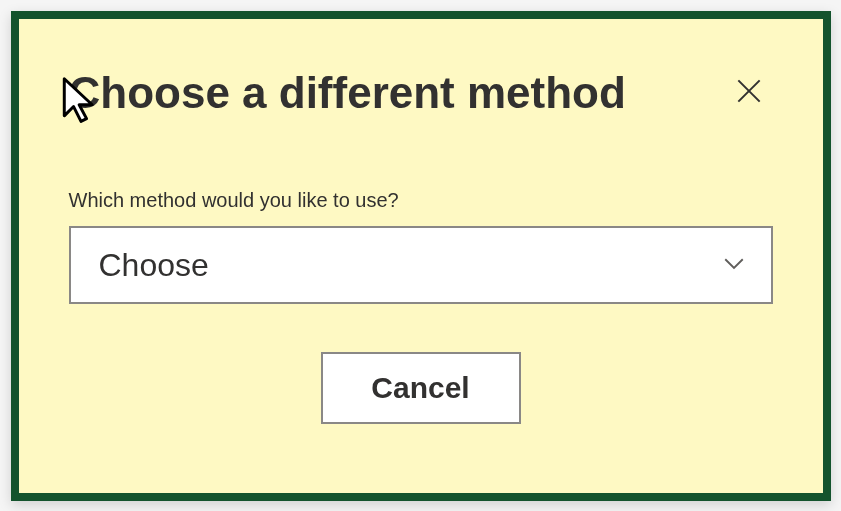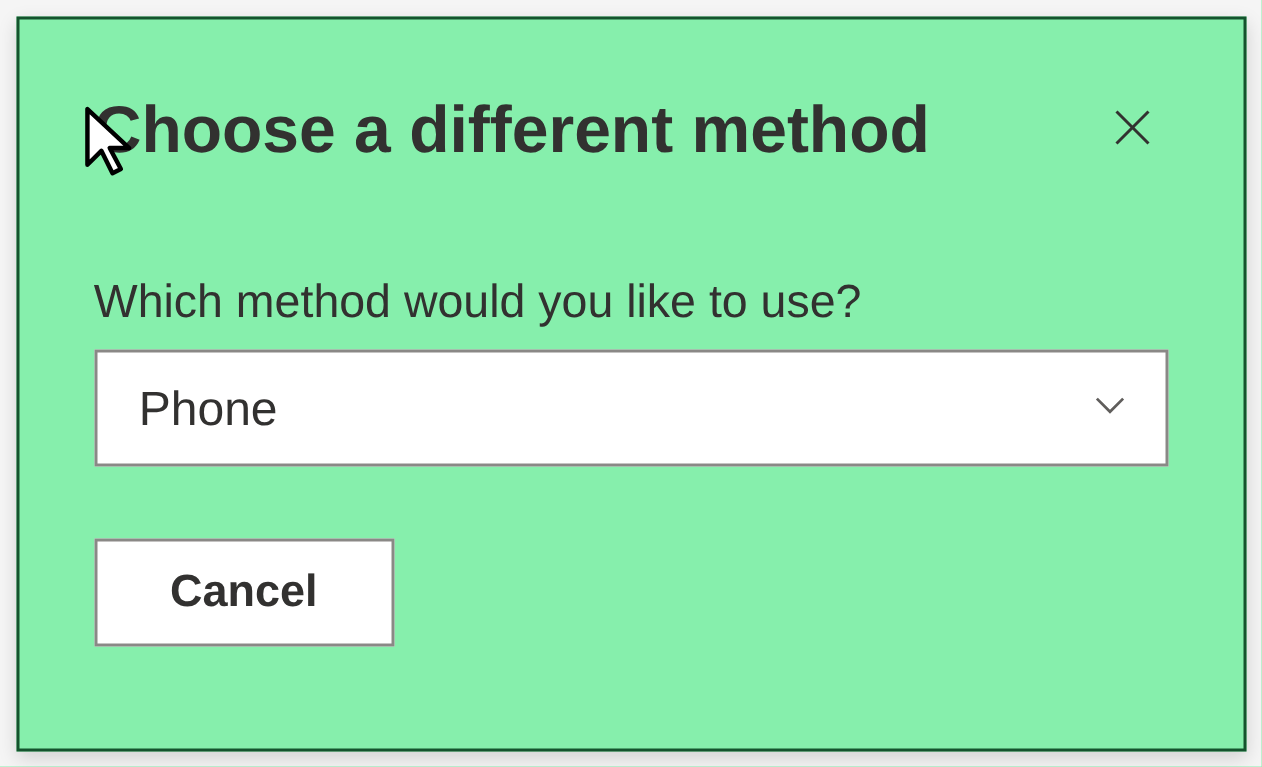--- a/index.html
+++ b/index.html
@@ -12,22 +12,22 @@
       background: #f5f5f5;
       width: 841px;
       height: 511px;
       display: flex;
       align-items: center;
       justify-content: center;
     }
     .dialog {
       width: 820px;
       height: 490px;
-      background: #86efac;
-      border: 2px solid #14532d;
+      background: #fef9c3;
+      border: 8px solid #14532d;
       box-shadow: 0 4px 12px rgba(0,0,0,0.15);
       padding: 48px 50px 50px 50px;
       position: relative;
     }
     .dialog-header {
       display: flex;
       justify-content: space-between;
       align-items: center;
       margin-bottom: 70px;
     }
@@ -45,21 +45,21 @@
       display: flex;
       align-items: center;
       justify-content: center;
       color: #323130;
     }
     .close-button svg {
       width: 32px;
       height: 32px;
     }
     .field-label {
-      font-size: 31px;
+      font-size: 20px;
       font-weight: 400;
       color: #323130;
       margin-bottom: 14px;
       display: block;
     }
     .select-wrapper {
       position: relative;
       width: 100%;
       margin-bottom: 48px;
     }
@@ -85,21 +85,21 @@
       transform: translateY(-50%);
       pointer-events: none;
       color: #605e5c;
     }
     .select-chevron svg {
       width: 30px;
       height: 30px;
     }
     .dialog-footer {
       display: flex;
-      justify-content: space-between;
+      justify-content: center;
       gap: 32px;
     }
     .btn {
       min-width: 200px;
       height: 72px;
       font-size: 30px;
       font-weight: 600;
       font-family: inherit;
       border: 2px solid transparent;
       cursor: pointer;
@@ -140,21 +140,21 @@
           <line x1="20" y1="4" x2="4" y2="20"></line>
         </svg>
       </span>
     </button>
   </div>
 
   <label class="field-label">Which method would you like to use?</label>
 
   <div class="select-wrapper">
     <button class="select-field">
-      <span>Phone</span>
+      <span>Choose</span>
     </button>
     <span class="select-chevron">
       <svg viewBox="0 0 24 24" fill="none" stroke="currentColor" stroke-width="1.5">
         <polyline points="5 9 12 16 19 9"></polyline>
       </svg>
     </span>
   </div>
 
   <div class="dialog-footer">
     <button class="btn btn-secondary">Cancel</button>

